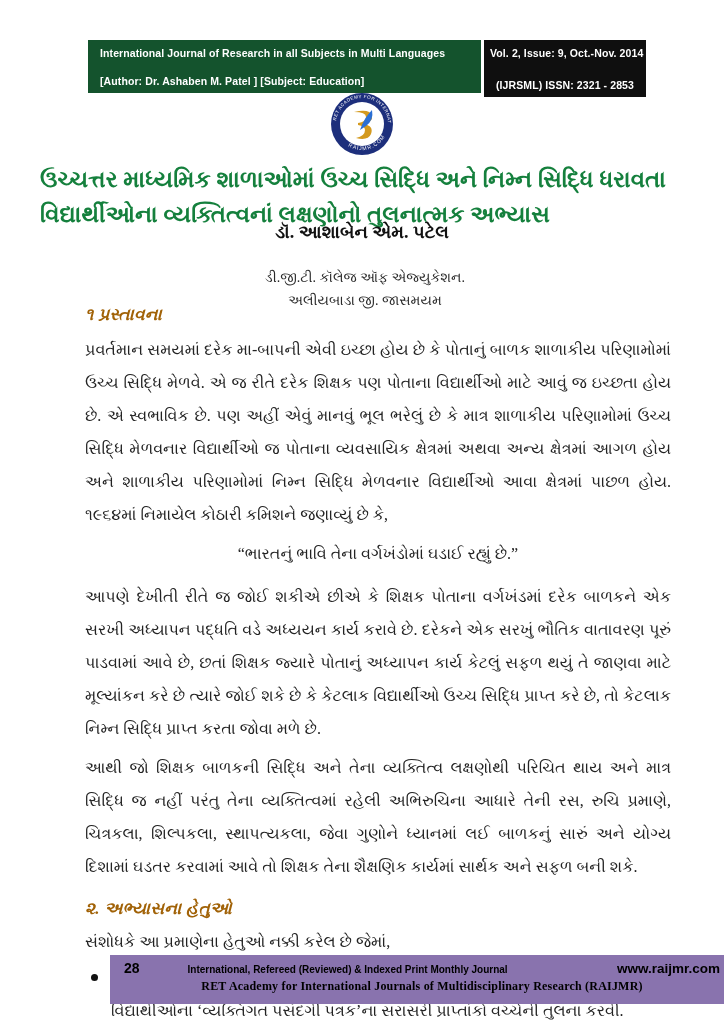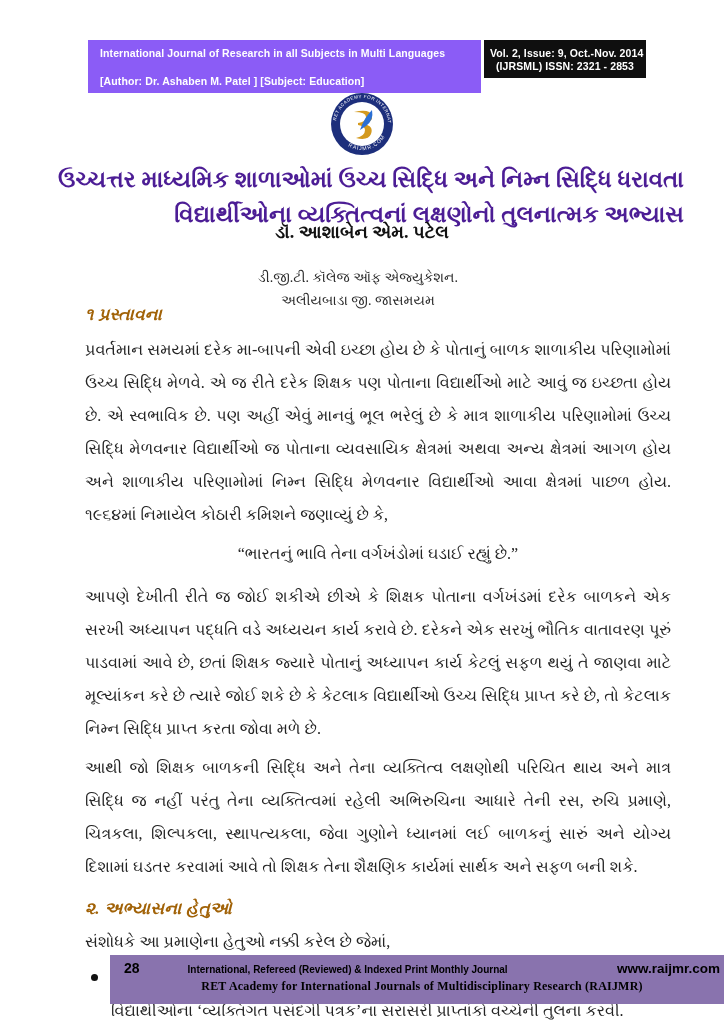--- a/index.html
+++ b/index.html
@@ -14,52 +14,52 @@
   .page { position: relative; width: 724px; height: 1024px; }
 
   
   .header {
     position: absolute; top: 40px; left: 88px;
     display: flex; gap: 3px;
     font-family: "Liberation Sans", sans-serif;
   }
   .header-left {
     width: 393px; height: 53px;
-    background: #8b5cf6;
+    background: #14532d;
     color: #ffffff;
     padding: 7px 10px 6px 12px;
     display: flex; flex-direction: column; justify-content: space-between;
   }
   .header-right {
-    width: 162px; height: 38px;
+    width: 162px; height: 57px;
     background: #0f0f0f;
     color: #ffffff;
     padding: 7px 6px 6px 6px;
     display: flex; flex-direction: column; justify-content: space-between;
     text-align: center;
   }
   .h-line { font-size: 10.5px; font-weight: bold; white-space: nowrap; letter-spacing: 0.1px; }
 
   
   .logo-row { position: absolute; top: 92px; left: 0; width: 724px; display: flex; justify-content: center; }
   .logo { width: 64px; height: 64px; position: relative; }
 
   
   .title {
     position: absolute; top: 162px; left: 40px; width: 644px;
-    text-align: right;
+    text-align: left;
     font-size: 23px; line-height: 35px; font-weight: 600;
-    color: #4c1d95;
+    color: #15803d;
   }
   .author-name {
     position: absolute; top: 222px; left: 40px; width: 644px;
     text-align: center; font-size: 18px; font-weight: bold; color: #111;
   }
   .affiliation {
-    position: absolute; top: 266px; left: 36px; width: 644px;
+    position: absolute; top: 266px; left: 43px; width: 644px;
     text-align: center; font-size: 14px; line-height: 23px; color: #2a2a2a;
   }
 
   
   .body-col { position: absolute; top: 305px; left: 85px; width: 586px; }
   .sec-heading {
     font-size: 17px; font-weight: bold; font-style: italic;
     color: #a16207; margin-bottom: 8px; letter-spacing: 0.3px;
   }
   .para {

